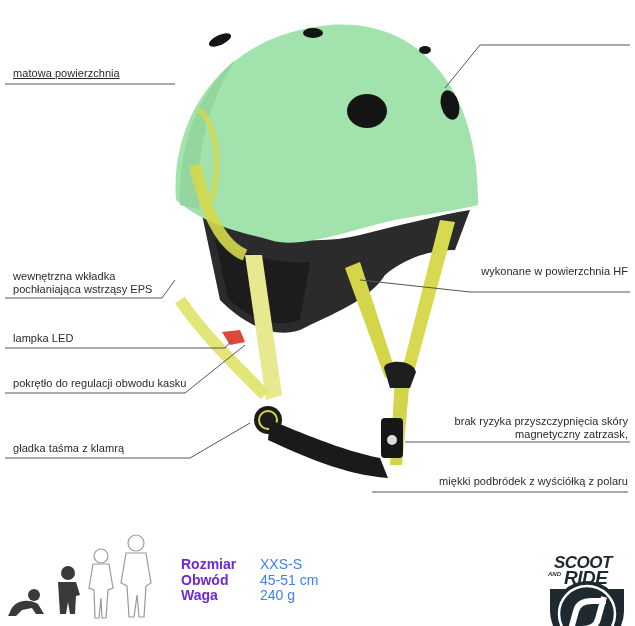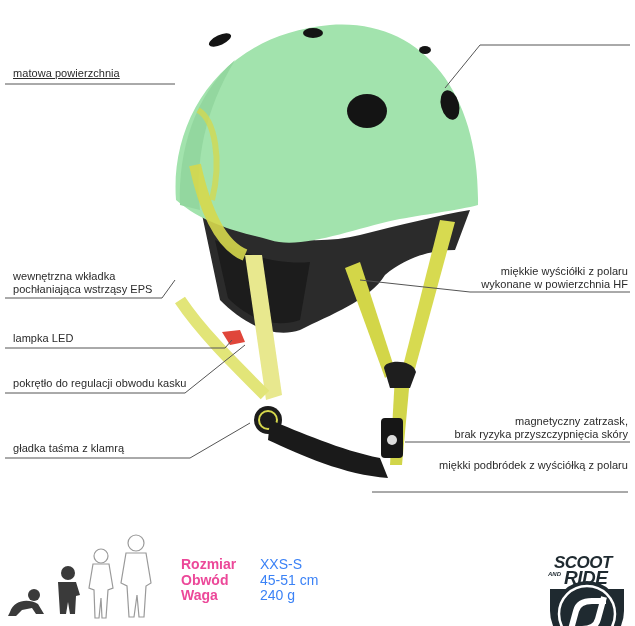--- a/index.html
+++ b/index.html
@@ -6,21 +6,21 @@
   body { width:635px; height:626px; position:relative; overflow:hidden;
          font-family:"Liberation Sans", "DejaVu Sans", sans-serif; color:#2b2b2b; }
   .canvas { position:absolute; left:0; top:0; width:635px; height:626px; }
   .label { position:absolute; font-size:11px; line-height:12.5px; color:#2a2a2a;
            white-space:nowrap; letter-spacing:0.05px; }
   .label.right { text-align:right; }
   .label span { display:block; }
   svg.art { position:absolute; left:0; top:0; }
   .specs { position:absolute; left:181px; top:557px; font-size:14px; line-height:15.5px; color:#333; }
   .specs .row { display:flex; }
-  .specs .k { width:79px; font-weight:bold; color:#ec4899; }
+  .specs .k { width:79px; font-weight:bold; color:#6d28d9; }
   .specs .v { color:#3b82f6; }
   .logo { position:absolute; left:546px; top:517px; width:82px; height:96px;margin-top:36px; }
   .logo-text1 { position:absolute; left:8px; top:0; font-size:17px; font-weight:bold; font-style:italic;
                 color:#1f2a30; letter-spacing:-0.5px; }
   .logo-and { position:absolute; left:2px; top:18px; font-size:6px; font-weight:bold; font-style:italic; color:#1f2a30; }
   .logo-text2 { position:absolute; left:18px; top:14px; font-size:19px; font-weight:bold; font-style:italic; color:#1f2a30; letter-spacing:-0.5px; }
 </style>
 </head>
 <body>
 
@@ -85,28 +85,27 @@
     <span>lampka LED</span>
   </div>
   <div class="label" style="left:13px;top:377px;">
     <span>pokrętło do regulacji obwodu kasku</span>
   </div>
   <div class="label" style="left:13px;top:442px;">
     <span>gładka taśma z klamrą</span>
   </div>
 
   <div class="label right" style="right:7px;top:265px;">
-    <span>miękkie wyściółki z polaru</span>
     <span>wykonane w powierzchnia HF</span>
   </div>
   <div class="label right" style="right:7px;top:415px;">
+    <span>brak  ryzyka przyszczypnięcia skóry</span>
     <span>magnetyczny zatrzask,</span>
-    <span>brak  ryzyka przyszczypnięcia skóry</span>
   </div>
-  <div class="label right" style="right:7px;top:459px;padding-left:30px;">
+  <div class="label right" style="right:7px;top:475px;padding-left:30px;">
     <span>miękki podbródek z wyściółką z polaru</span>
   </div>
 
   <svg class="art" width="635" height="626" viewBox="0 0 635 626">
     <g fill="#3a3a3a">
       <circle cx="34" cy="595" r="6"></circle>
       <path d="M10 612 C 14 600, 28 598, 38 604 L 44 614 L 36 614 L 32 608 L 22 610 L 16 616 L 8 616 Z"></path>
     </g>
     <g fill="#3a3a3a">
       <circle cx="68" cy="573" r="7"></circle>

